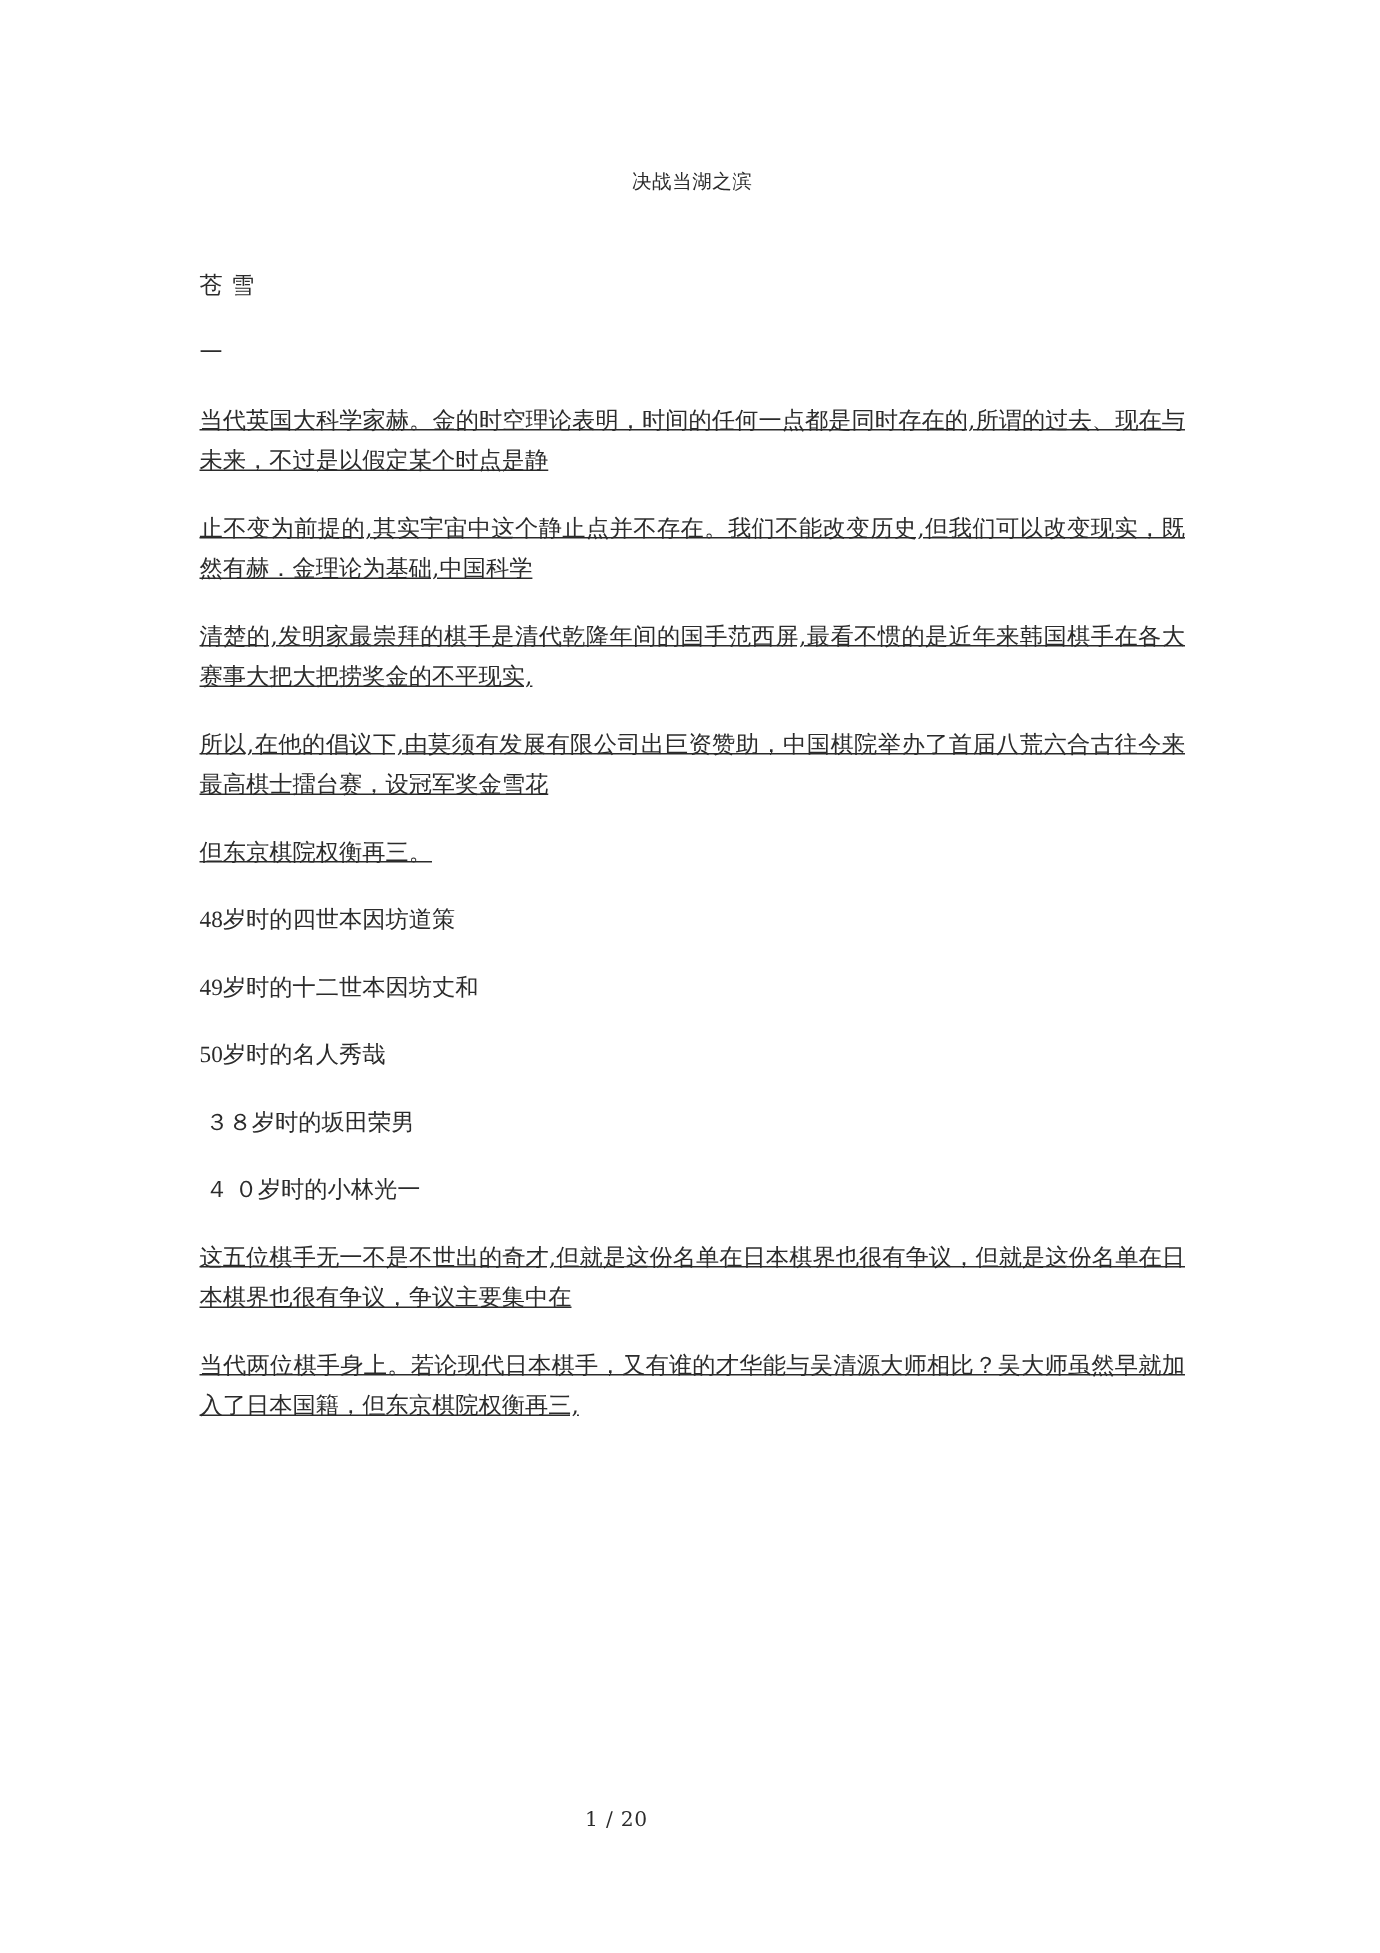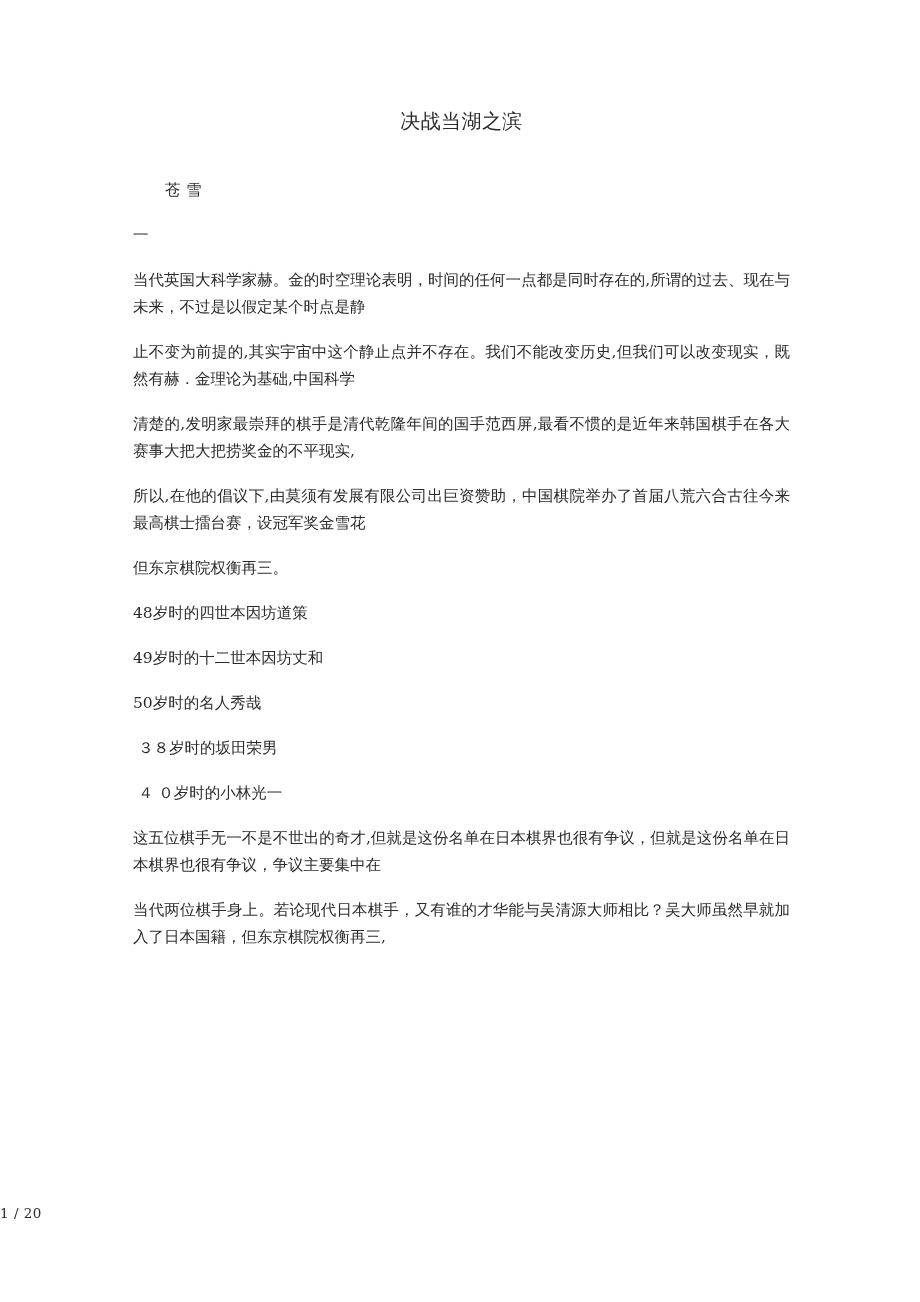--- a/index.html
+++ b/index.html
@@ -21,55 +21,57 @@
     overflow: hidden;
   }
   .content {
     position: absolute;
     left: 133px;
     top: 108px;
     width: 657px;
   }
   .doc-title {
     text-align: center;
-    font-size: 20px;
+    font-size: 13px;
     line-height: 27px;
     letter-spacing: 0.4px;
     margin: 0 0 0 0;
     color: #2b2b2b;
   }
   .block {
     font-size: 15.5px;
     line-height: 27px;
     margin: 18px 0 0 0;
     text-align: left;
     color: #2b2b2b;
     white-space: pre-wrap;
     word-break: break-all;
   }
   .block.author {
     letter-spacing: 0.3px;
-    margin-left: 32px;
   }
   .block.section-mark {
     letter-spacing: 0.3px;
   }
   .block.paragraph {
     text-align: justify;
     text-justify: inter-ideograph;
+    text-decoration: underline;
   }
   .block.roster-item {
     white-space: pre-wrap;
+    font-family: Liberation Serif, serif;
   }
   .gap-title { height: 24px; }
   .footer {
     position: absolute;
     left: 0;
     top: 1203px;
     width: 822px;
+    text-align: center;
     font-size: 13.5px;
     line-height: 20px;
     color: #2b2b2b;
     letter-spacing: 0.5px;
   }
 </style>
 </head>
 <body>
 
 <div class="page">

